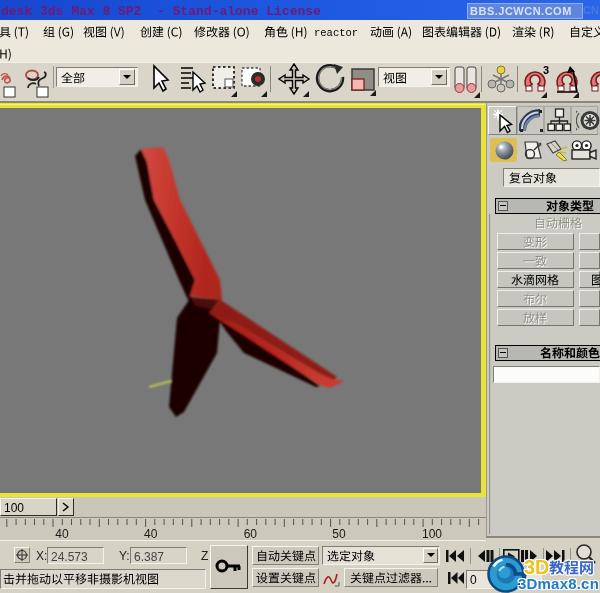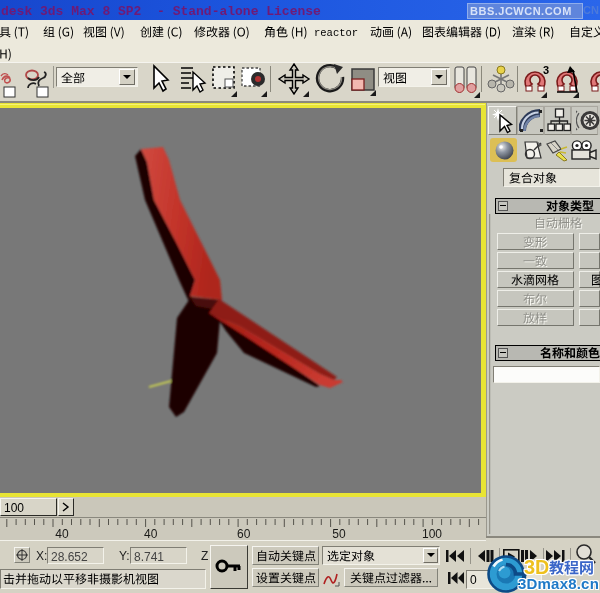--- a/index.html
+++ b/index.html
@@ -409,35 +409,35 @@
       <path d="M432.3 1 v6"></path>
       <path d="M441.6 1 v6"></path>
       <path d="M450.8 1 v6"></path>
       <path d="M460.1 1 v6"></path>
       <path d="M469.3 1 v8"></path>
       <path d="M478.6 1 v6"></path>
     </g>
   </svg>
 <div style="position:absolute;left:52px;top:527px;width:20px;text-align:center;font:12px 'Liberation Sans',sans-serif;color:#1a1a18">40</div>
 <div style="position:absolute;left:144px;top:527px;width:20px;font:12px 'Liberation Sans',sans-serif;color:#1a1a18">40</div>
-<div style="position:absolute;left:237px;top:527px;width:20px;text-align:left;font:12px 'Liberation Sans',sans-serif;color:#1a1a18">60</div>
+<div style="position:absolute;left:237px;top:527px;width:20px;text-align:right;font:12px 'Liberation Sans',sans-serif;color:#1a1a18">60</div>
 <div style="position:absolute;left:329px;top:527px;width:20px;text-align:center;font:12px 'Liberation Sans',sans-serif;color:#1a1a18">50</div>
 <div style="position:absolute;left:422px;top:527px;width:20px;text-align:center;font:12px 'Liberation Sans',sans-serif;color:#1a1a18">100</div>
 <div style="position:absolute;left:0;top:540px;width:486px;height:1px;background:#f2f1ea"></div>
 <div style="position:absolute;left:14px;top:547px;width:16px;height:16px;background:#ccc9bc;border-top:1px solid #f5f4ef;border-left:1px solid #f5f4ef;border-bottom:1px solid #828278;border-right:1px solid #828278;box-sizing:border-box;"></div>
 <svg style="position:absolute;left:16px;top:549px" width="12" height="12">
     <circle cx="6" cy="6" r="4.5" fill="none" stroke="#333" stroke-width="1.2"></circle>
     <path d="M6 0 v12 M0 6 h12" stroke="#333" stroke-width="1"></path>
   </svg>
 <div style="position:absolute;left:36px;top:549px;font:12px 'Liberation Sans',sans-serif;color:#222">X:</div>
 <div style="position:absolute;left:47px;top:547px;width:57px;height:17px;background:#d8d5c8;border-top:1px solid #807e74;border-left:1px solid #807e74;border-bottom:1px solid #f3f2ea;border-right:1px solid #f3f2ea;box-sizing:border-box;"></div>
-<div style="position:absolute;left:51px;top:550px;font:12px 'Liberation Sans',sans-serif;color:#444">28.652</div>
+<div style="position:absolute;left:51px;top:550px;font:12px 'Liberation Sans',sans-serif;color:#444">24.573</div>
 <div style="position:absolute;left:119px;top:549px;font:12px 'Liberation Sans',sans-serif;color:#222">Y:</div>
 <div style="position:absolute;left:130px;top:547px;width:57px;height:17px;background:#d8d5c8;border-top:1px solid #807e74;border-left:1px solid #807e74;border-bottom:1px solid #f3f2ea;border-right:1px solid #f3f2ea;box-sizing:border-box;"></div>
-<div style="position:absolute;left:134px;top:550px;font:12px 'Liberation Sans',sans-serif;color:#444">8.741</div>
+<div style="position:absolute;left:134px;top:550px;font:12px 'Liberation Sans',sans-serif;color:#444">6.387</div>
 <div style="position:absolute;left:201px;top:549px;font:12px 'Liberation Sans',sans-serif;color:#222">Z</div>
 <div style="position:absolute;left:210px;top:545px;width:38px;height:44px;background:#ccc9bc;border-top:1px solid #f5f4ef;border-left:1px solid #f5f4ef;border-bottom:1px solid #3a3a34;border-right:1px solid #3a3a34;box-sizing:border-box;"></div>
 <svg style="position:absolute;left:215px;top:556px" width="28" height="20" viewBox="0 0 28 20">
       <circle cx="7" cy="10" r="5" fill="none" stroke="#000" stroke-width="3"></circle>
       <path d="M12 10 h13 M20 10 v5 M24 10 v4" stroke="#000" stroke-width="3"></path>
     </svg>
 <div style="position:absolute;left:252px;top:546px;width:67px;height:19px;background:#ccc9bc;border-top:1px solid #f5f4ef;border-left:1px solid #f5f4ef;border-bottom:1px solid #828278;border-right:1px solid #828278;box-sizing:border-box;"></div>
 <svg class="t " style="position:absolute;left:256px;top:549px;" width="62" height="17" viewBox="0 0 62 17">
     <path transform="translate(0,11.4)" fill="#000" d="M2.6 -5.8H9.5V-4.9H2.6ZM2.6 -3.2H9.5V-2.3H2.6ZM2.6 -0.6H9.5V0.3H2.6ZM2.0 -8.4H10.2V0.9H9.3V-7.6H2.9V1.0H2.0ZM5.5 -10.1 6.5 -10.0Q6.3 -9.4 6.1 -8.9Q5.9 -8.3 5.7 -7.9L4.9 -8.1Q5.0 -8.4 5.1 -8.7Q5.2 -9.1 5.3 -9.5Q5.4 -9.8 5.5 -10.1Z M18.1 -7.3H22.9V-6.4H18.1ZM22.5 -7.3H23.3Q23.3 -7.3 23.3 -7.2Q23.3 -7.1 23.3 -7.0Q23.3 -6.9 23.3 -6.9Q23.3 -5.0 23.2 -3.7Q23.2 -2.4 23.1 -1.6Q23.0 -0.8 22.9 -0.3Q22.8 0.1 22.6 0.3Q22.4 0.6 22.2 0.7Q22.0 0.7 21.7 0.8Q21.5 0.8 21.0 0.8Q20.6 0.8 20.1 0.8Q20.1 0.6 20.0 0.3Q19.9 0.1 19.8 -0.1Q20.3 -0.1 20.7 -0.1Q21.2 -0.1 21.4 -0.1Q21.5 -0.0 21.6 -0.1Q21.7 -0.1 21.8 -0.2Q22.0 -0.4 22.0 -0.8Q22.1 -1.2 22.2 -2.0Q22.3 -2.8 22.3 -4.1Q22.4 -5.3 22.5 -7.1ZM19.8 -9.9H20.7Q20.7 -8.6 20.7 -7.4Q20.6 -6.1 20.5 -4.9Q20.4 -3.7 20.1 -2.7Q19.9 -1.6 19.4 -0.7Q18.9 0.3 18.2 0.9Q18.1 0.8 18.0 0.7Q17.9 0.6 17.7 0.5Q17.6 0.4 17.5 0.3Q18.2 -0.3 18.6 -1.2Q19.1 -2.0 19.3 -3.1Q19.6 -4.1 19.7 -5.2Q19.8 -6.3 19.8 -7.5Q19.8 -8.7 19.8 -9.9ZM13.1 -9.1H17.7V-8.3H13.1ZM12.6 -6.2H17.9V-5.4H12.6ZM16.2 -4.2 16.9 -4.4Q17.1 -3.8 17.4 -3.2Q17.6 -2.6 17.8 -2.0Q18.0 -1.5 18.1 -1.0L17.4 -0.8Q17.3 -1.2 17.1 -1.8Q16.9 -2.4 16.6 -3.0Q16.4 -3.6 16.2 -4.2ZM13.1 -0.5 13.0 -1.3 13.5 -1.6 17.4 -2.4Q17.4 -2.3 17.4 -2.0Q17.5 -1.8 17.5 -1.7Q16.4 -1.4 15.7 -1.2Q14.9 -1.1 14.4 -0.9Q14.0 -0.8 13.7 -0.8Q13.4 -0.7 13.3 -0.6Q13.2 -0.6 13.1 -0.5ZM13.1 -0.5Q13.0 -0.6 13.0 -0.8Q13.0 -0.9 12.9 -1.1Q12.8 -1.3 12.8 -1.4Q12.9 -1.4 13.1 -1.6Q13.2 -1.9 13.3 -2.2Q13.4 -2.4 13.5 -2.7Q13.7 -3.1 13.8 -3.6Q14.0 -4.2 14.2 -4.7Q14.3 -5.3 14.4 -5.9L15.3 -5.6Q15.1 -4.8 14.9 -4.0Q14.6 -3.2 14.3 -2.4Q14.0 -1.7 13.7 -1.0V-1.0Q13.7 -1.0 13.6 -1.0Q13.5 -0.9 13.4 -0.8Q13.3 -0.8 13.2 -0.7Q13.1 -0.6 13.1 -0.5Z M25.5 -7.5H34.6V-6.6H25.5ZM24.8 -4.5H35.2V-3.6H24.8ZM30.5 -4.2Q30.9 -3.2 31.6 -2.3Q32.3 -1.5 33.3 -0.9Q34.3 -0.3 35.5 0.0Q35.4 0.1 35.3 0.3Q35.2 0.4 35.1 0.6Q35.0 0.7 34.9 0.9Q33.6 0.5 32.6 -0.2Q31.6 -0.9 30.9 -1.8Q30.2 -2.8 29.7 -4.0ZM32.5 -10.0 33.5 -9.7Q33.3 -9.2 33.0 -8.7Q32.7 -8.3 32.4 -7.8Q32.1 -7.4 31.8 -7.0L31.1 -7.3Q31.3 -7.7 31.6 -8.2Q31.9 -8.6 32.1 -9.1Q32.4 -9.6 32.5 -10.0ZM26.7 -9.6 27.4 -10.0Q27.8 -9.5 28.2 -8.9Q28.5 -8.4 28.7 -8.0L27.9 -7.5Q27.8 -7.8 27.6 -8.2Q27.4 -8.5 27.2 -8.9Q26.9 -9.3 26.7 -9.6ZM29.5 -7.2H30.6V-5.2Q30.6 -4.6 30.5 -3.9Q30.4 -3.3 30.1 -2.6Q29.8 -2.0 29.2 -1.4Q28.6 -0.7 27.6 -0.1Q26.7 0.4 25.2 0.9Q25.2 0.8 25.1 0.7Q25.0 0.6 24.8 0.4Q24.7 0.3 24.6 0.2Q26.0 -0.3 26.9 -0.8Q27.8 -1.3 28.3 -1.9Q28.8 -2.5 29.1 -3.0Q29.4 -3.6 29.5 -4.1Q29.5 -4.7 29.5 -5.2Z M37.9 -10.1 38.7 -9.9Q38.5 -9.2 38.2 -8.6Q37.9 -7.9 37.6 -7.3Q37.2 -6.7 36.8 -6.2Q36.8 -6.3 36.7 -6.5Q36.6 -6.6 36.5 -6.7Q36.4 -6.9 36.3 -7.0Q36.8 -7.5 37.2 -8.4Q37.6 -9.2 37.9 -10.1ZM37.7 -8.7H40.0V-7.9H37.5ZM37.9 0.8 37.7 0.0 38.0 -0.3 39.9 -1.6Q40.0 -1.5 40.1 -1.3Q40.1 -1.1 40.2 -0.9Q39.5 -0.4 39.1 -0.1Q38.6 0.2 38.4 0.3Q38.2 0.5 38.0 0.6Q37.9 0.7 37.9 0.8ZM37.1 -6.6H40.0V-5.8H37.1ZM36.6 -4.2H40.1V-3.3H36.6ZM37.9 0.8Q37.8 0.7 37.7 0.6Q37.7 0.5 37.6 0.3Q37.5 0.2 37.4 0.1Q37.5 0.0 37.8 -0.3Q38.0 -0.6 38.0 -1.0V-6.2H38.7V-0.3Q38.7 -0.3 38.6 -0.1Q38.5 -0.0 38.3 0.2Q38.1 0.3 38.0 0.5Q37.9 0.7 37.9 0.8ZM44.4 -10.0H45.1V-0.4H44.4ZM42.6 -7.5H47.6V-6.8H42.6ZM42.6 -2.6H47.3V-1.9H42.6ZM42.9 -4.3H47.0V-3.6H42.9ZM40.2 -9.4H42.1V-8.5H40.2ZM41.9 -5.9H42.0L42.2 -5.9L42.6 -5.8Q42.5 -4.0 42.2 -2.6Q41.8 -1.3 41.3 -0.4Q40.7 0.5 39.9 1.0Q39.8 0.9 39.7 0.7Q39.6 0.5 39.5 0.4Q40.2 -0.1 40.7 -0.9Q41.2 -1.7 41.5 -2.9Q41.8 -4.1 41.9 -5.7ZM40.9 -4.0Q41.2 -2.7 41.7 -1.9Q42.2 -1.1 42.9 -0.7Q43.5 -0.3 44.2 -0.1Q45.0 0.0 45.8 0.0Q45.9 0.0 46.1 0.0Q46.4 0.0 46.6 0.0Q46.9 0.0 47.2 0.0Q47.4 0.0 47.6 0.0Q47.5 0.2 47.4 0.4Q47.3 0.6 47.3 0.8H47.0H45.7Q44.8 0.8 44.0 0.6Q43.2 0.4 42.5 -0.0Q41.8 -0.5 41.2 -1.4Q40.7 -2.3 40.3 -3.8ZM42.9 -9.1H46.8V-5.2H42.9V-5.8H46.2V-8.5H42.9ZM40.7 -5.9H42.1V-5.1H40.5ZM40.4 -4.9Q40.4 -5.0 40.3 -5.1Q40.2 -5.2 40.2 -5.3Q40.1 -5.4 40.0 -5.5Q40.2 -5.6 40.4 -5.8Q40.6 -6.0 40.7 -6.3Q40.8 -6.5 41.0 -6.9Q41.3 -7.4 41.5 -8.0Q41.7 -8.7 41.9 -9.3V-9.4L42.2 -9.5L42.7 -9.2Q42.3 -8.1 41.9 -7.1Q41.4 -6.1 41.0 -5.3V-5.3Q41.0 -5.3 40.9 -5.3Q40.8 -5.2 40.7 -5.2Q40.6 -5.1 40.5 -5.0Q40.4 -5.0 40.4 -4.9Z M53.5 -10.1H54.4V-6.0H53.5ZM50.8 -5.6V-3.4H57.1V-5.6ZM50.0 -6.4H58.0V-2.6H50.0ZM53.9 -8.8H58.9V-8.0H53.9ZM52.1 -1.5 52.9 -1.6Q53.0 -1.2 53.1 -0.8Q53.2 -0.4 53.2 0.0Q53.2 0.4 53.2 0.7L52.3 0.9Q52.3 0.6 52.3 0.1Q52.3 -0.3 52.2 -0.7Q52.2 -1.2 52.1 -1.5ZM54.6 -1.5 55.4 -1.7Q55.6 -1.3 55.7 -0.9Q55.9 -0.5 56.1 -0.1Q56.2 0.3 56.3 0.6L55.4 0.8Q55.3 0.5 55.2 0.1Q55.1 -0.3 54.9 -0.7Q54.7 -1.2 54.6 -1.5ZM57.0 -1.6 57.8 -1.9Q58.1 -1.6 58.4 -1.1Q58.7 -0.7 59.0 -0.3Q59.3 0.2 59.4 0.5L58.6 0.9Q58.4 0.5 58.2 0.1Q57.9 -0.3 57.6 -0.8Q57.3 -1.2 57.0 -1.6ZM50.1 -1.9 51.0 -1.6Q50.7 -0.9 50.3 -0.2Q49.8 0.5 49.3 0.9L48.5 0.6Q49.0 0.1 49.4 -0.5Q49.9 -1.2 50.1 -1.9Z"></path>
   </svg>

